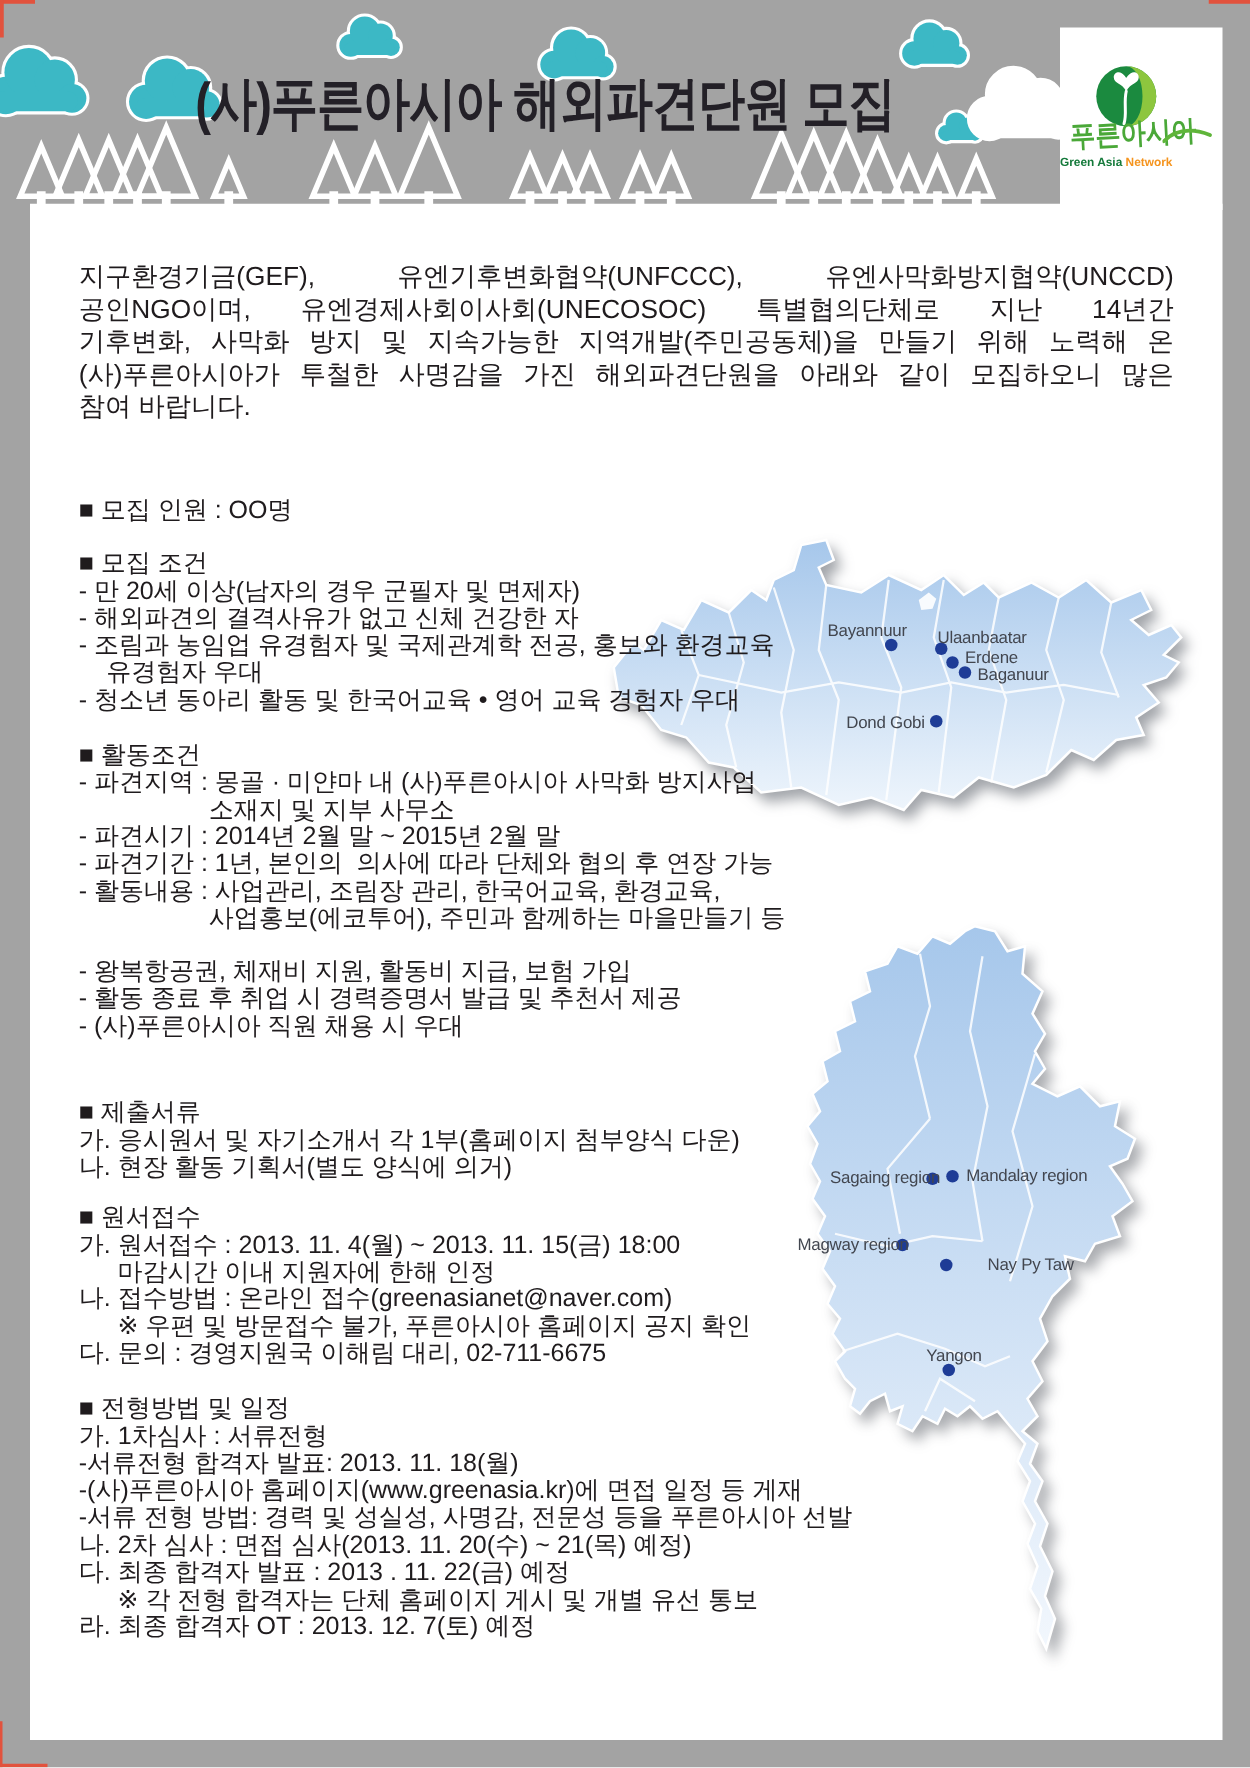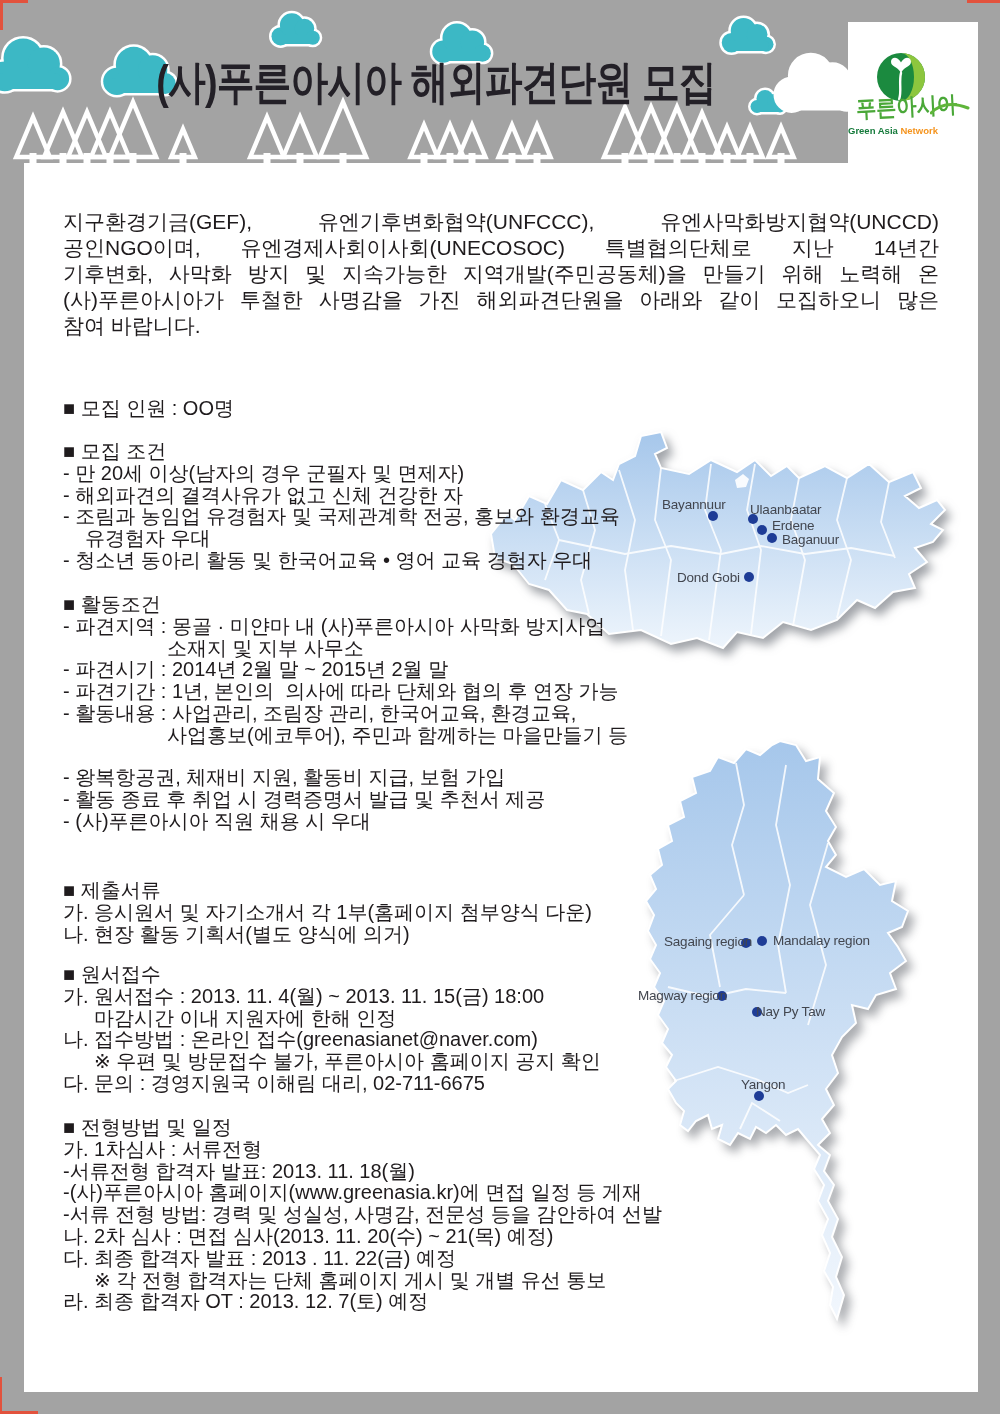--- a/index.html
+++ b/index.html
@@ -311,21 +311,21 @@
           <div class="ln" style="padding-left: 31px;">마감시간 이내 지원자에 한해 인정</div>
           <div class="ln" style="padding-left: 0px;">나. 접수방법 : 온라인 접수(greenasianet@naver.com)</div>
           <div class="ln" style="padding-left: 31px;">※ 우편 및 방문접수 불가, 푸른아시아 홈페이지 공지 확인</div>
           <div class="ln" style="padding-left: 0px;">다. 문의 : 경영지원국 이해림 대리, 02-711-6675</div>
         </div>
         <div class="sec" style="top: 1117px;">
           <div class="h">■ 전형방법 및 일정</div>
           <div class="ln" style="padding-left: 0px;">가. 1차심사 : 서류전형</div>
           <div class="ln" style="padding-left: 0px;">-서류전형 합격자 발표: 2013. 11. 18(월)</div>
           <div class="ln" style="padding-left: 0px;">-(사)푸른아시아 홈페이지(www.greenasia.kr)에 면접 일정 등 게재</div>
-          <div class="ln" style="padding-left: 0px;">-서류 전형 방법: 경력 및 성실성, 사명감, 전문성 등을 감안하여 선발</div>
+          <div class="ln" style="padding-left: 0px;">-서류 전형 방법: 경력 및 성실성, 사명감, 전문성 등을 푸른아시아 선발</div>
           <div class="ln" style="padding-left: 0px;">나. 2차 심사 : 면접 심사(2013. 11. 20(수) ~ 21(목) 예정)</div>
           <div class="ln" style="padding-left: 0px;">다. 최종 합격자 발표 : 2013 . 11. 22(금) 예정</div>
           <div class="ln" style="padding-left: 31px;">※ 각 전형 합격자는 단체 홈페이지 게시 및 개별 유선 통보</div>
           <div class="ln" style="padding-left: 0px;">라. 최종 합격자 OT : 2013. 12. 7(토) 예정</div>
         </div>
       </div>
   </div>
 
   <div class="markers" id="markers">
       <div class="city-dot" style="left: 708px; top: 511px; background: rgb(30, 60, 150);"></div>
@@ -338,21 +338,21 @@
       <div class="city-label" style="left: 782px; top: 532px;">Baganuur</div>
       <div class="city-dot" style="left: 744px; top: 572px; background: rgb(30, 60, 150);"></div>
       <div class="city-label" style="left: 677px; top: 570px;">Dond Gobi</div>
       <div class="city-dot" style="left: 741px; top: 938px; background: rgb(30, 60, 150);"></div>
       <div class="city-label" style="left: 664px; top: 934px;">Sagaing region</div>
       <div class="city-dot" style="left: 757px; top: 936px; background: rgb(30, 60, 150);"></div>
       <div class="city-label" style="left: 773px; top: 933px;">Mandalay region</div>
       <div class="city-dot" style="left: 717px; top: 991px; background: rgb(30, 60, 150);"></div>
       <div class="city-label" style="left: 638px; top: 988px;">Magway region</div>
       <div class="city-dot" style="left: 752px; top: 1007px; background: rgb(30, 60, 150);"></div>
-      <div class="city-label" style="left: 756px; top: 1004px;">Nay Py Taw</div>
+      <div class="city-label" style="left: 790px; top: 1004px;">Nay Py Taw</div>
       <div class="city-dot" style="left: 754px; top: 1091px; background: rgb(30, 60, 150);"></div>
       <div class="city-label" style="left: 741px; top: 1077px;">Yangon</div>
     </div>
 
   <div class="crop" style="left:0;top:0;width:28px;height:3px;"></div>
   <div class="crop" style="left:0;top:0;width:3px;height:30px;"></div>
   <div class="crop" style="left:967px;top:0;width:33px;height:3px;"></div>
   <div class="crop" style="left:0;top:1377px;width:2px;height:37px;"></div>
   <div class="crop" style="left:0;top:1411px;width:38px;height:3px;"></div>
 

